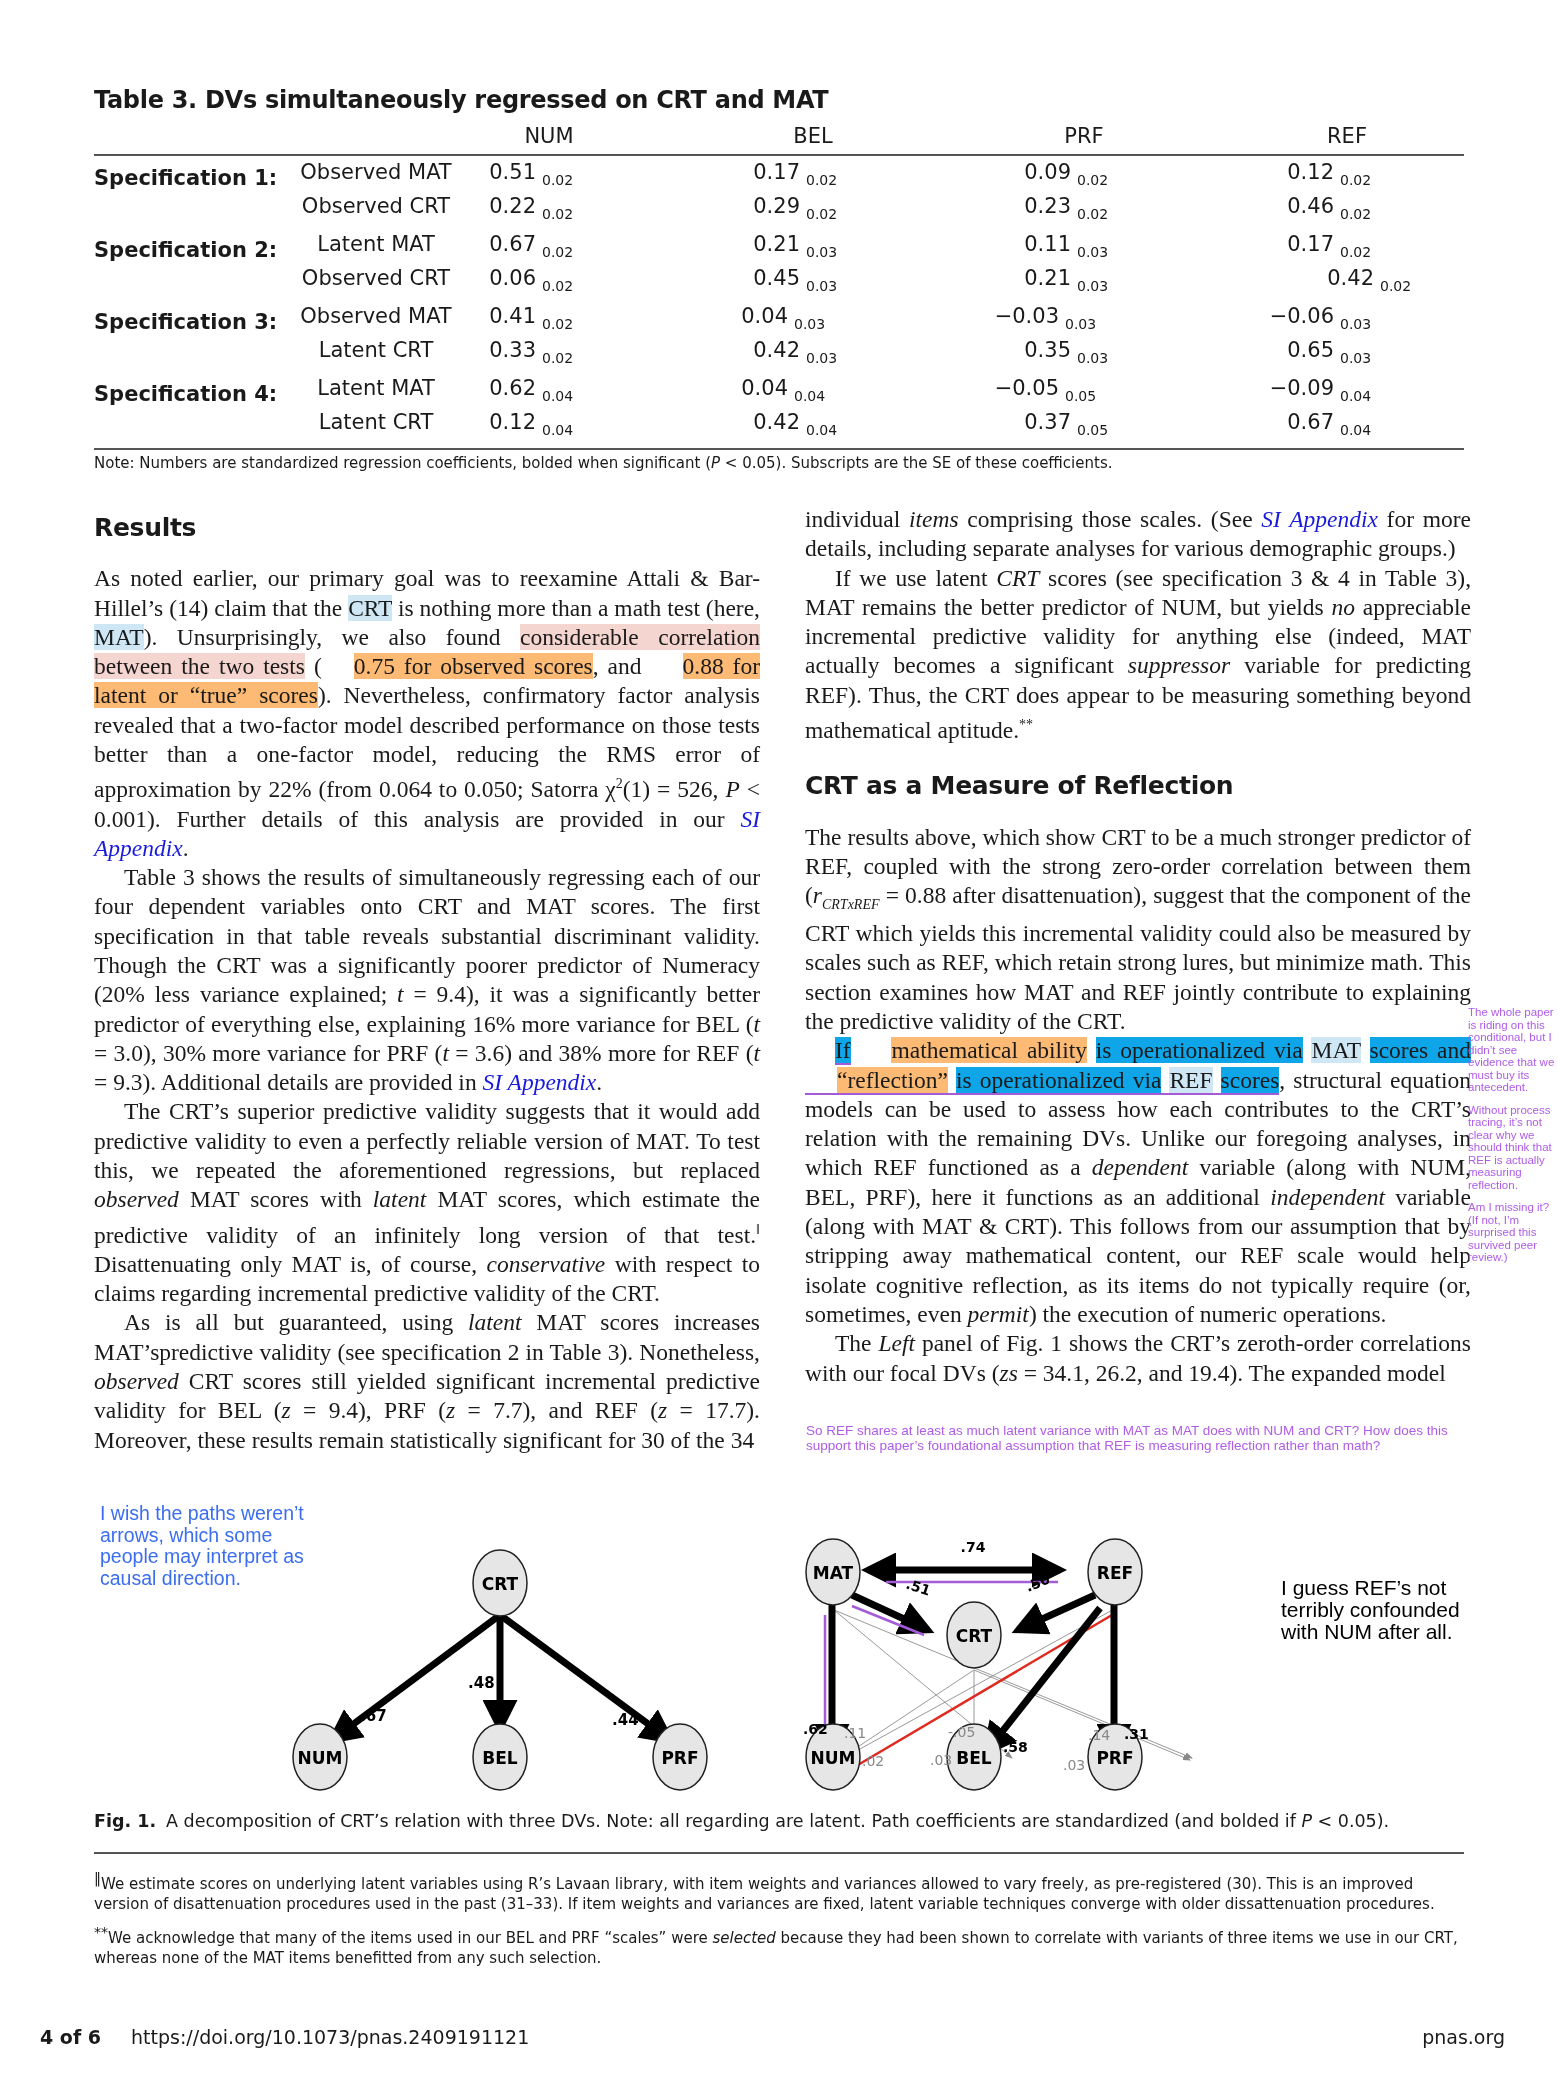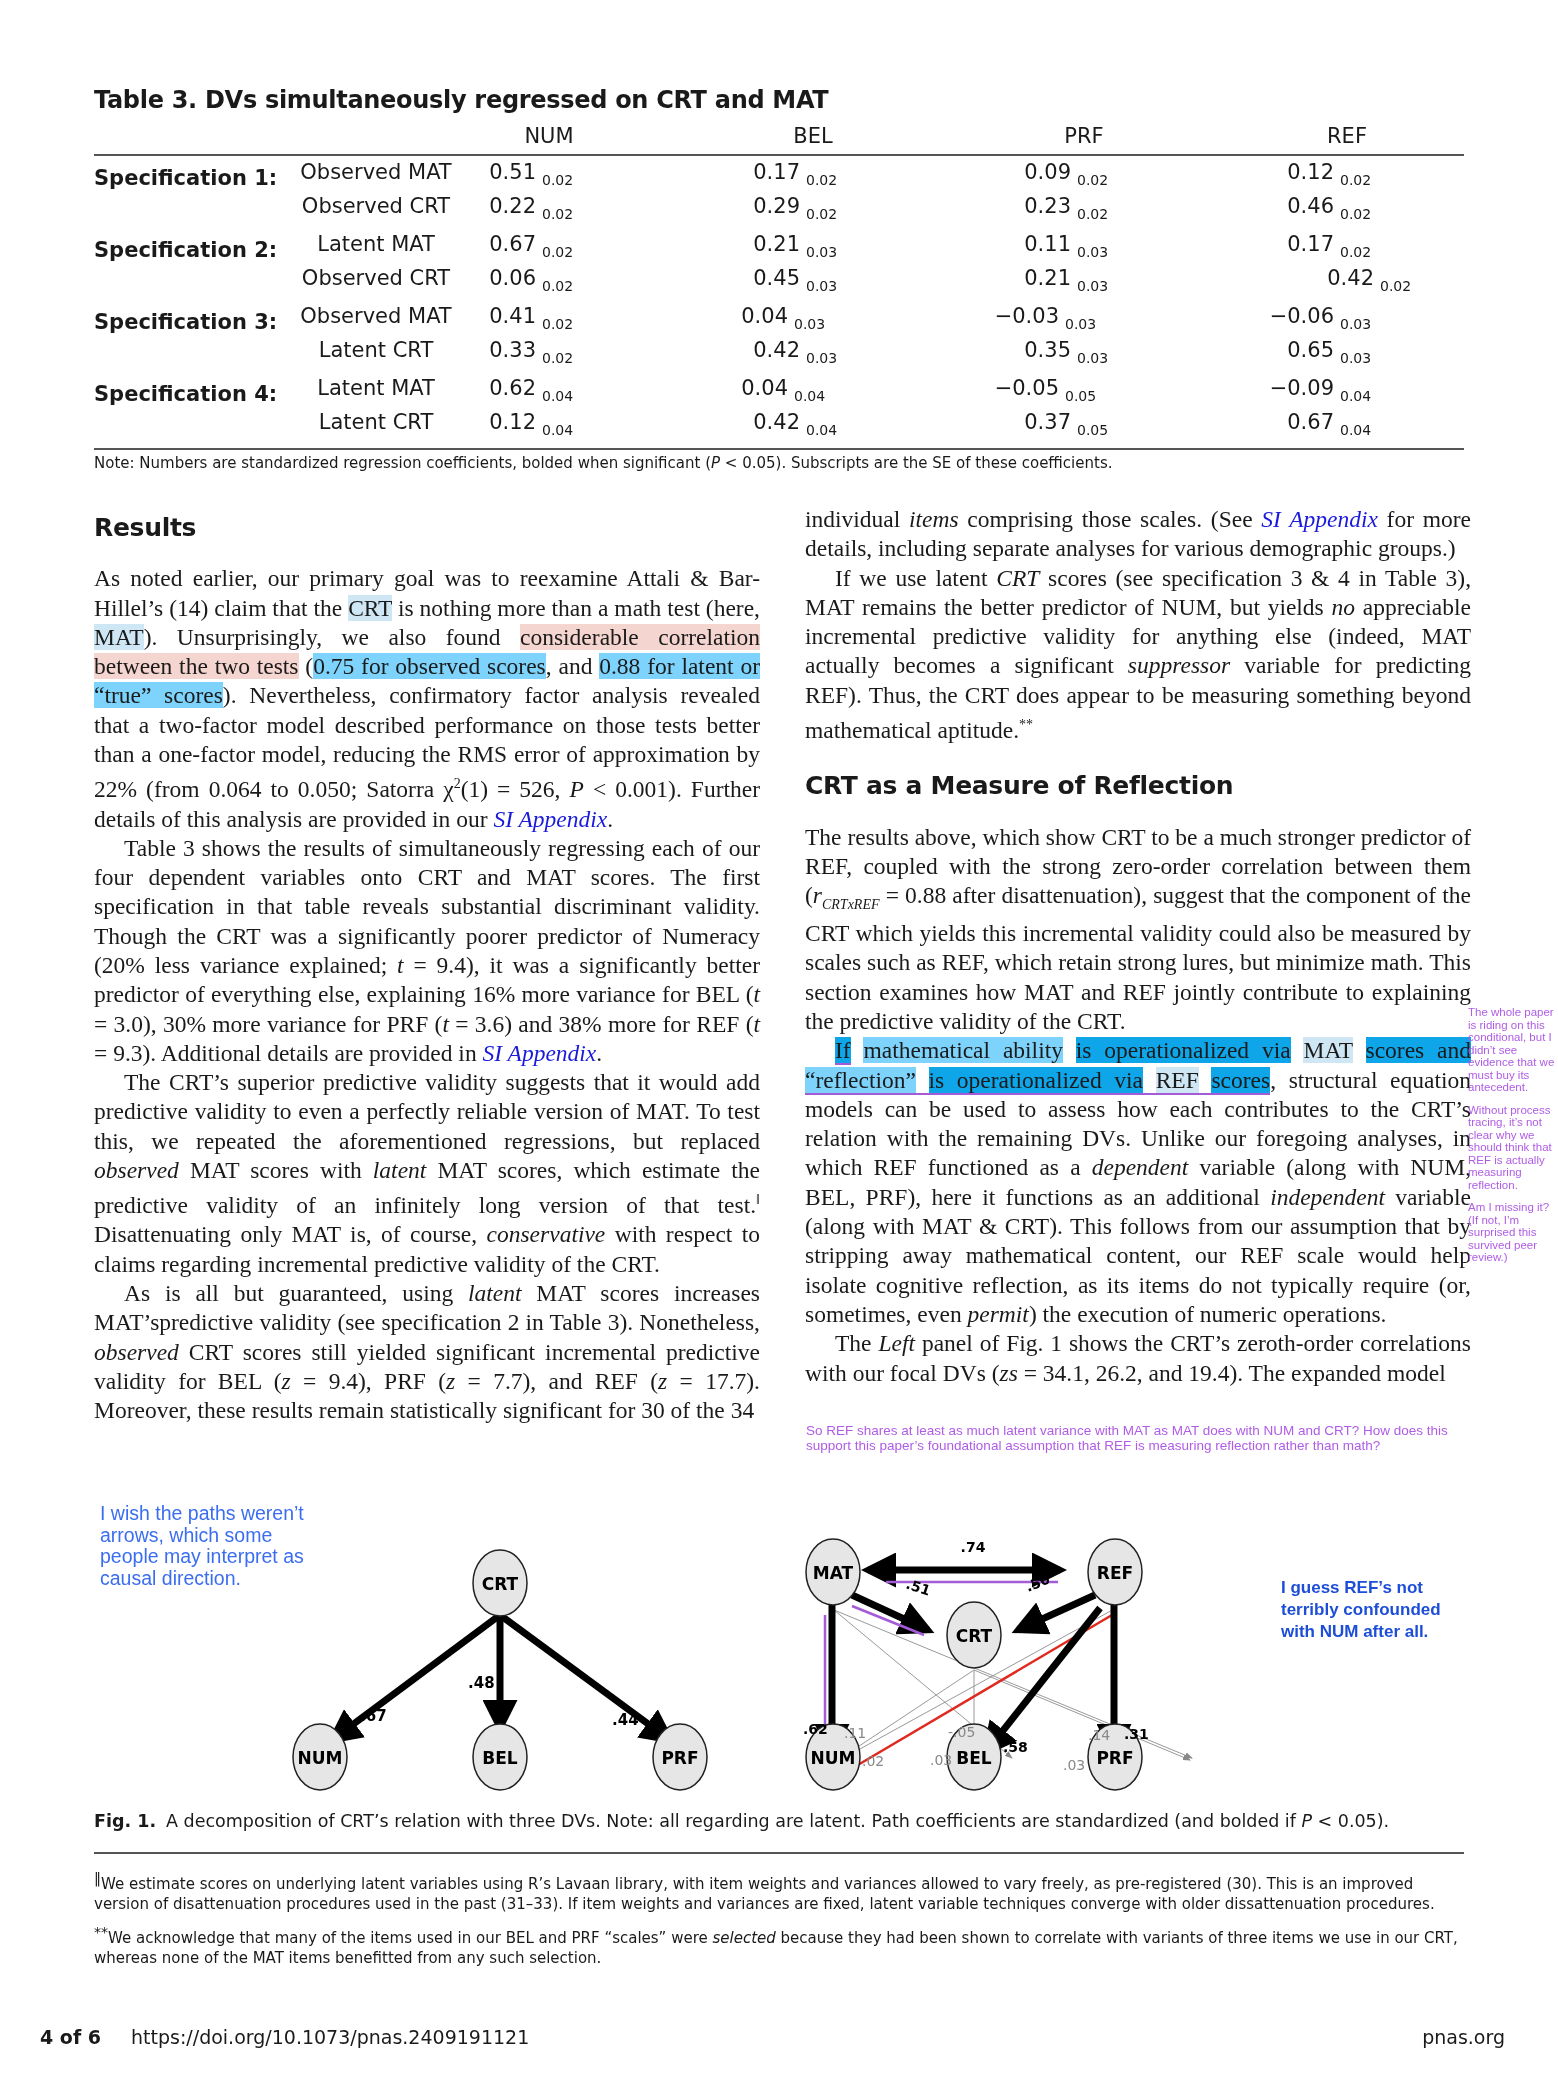--- a/index.html
+++ b/index.html
@@ -25,32 +25,32 @@
   
   .col { position:absolute; width:666px; font-size:23.5px; line-height:29.3px; text-align:justify; }
   #col-left { left:94px; top:505px; }
   #col-right { left:805px; top:505px; }
   .col p { margin:0; text-indent:0; }
   .col p.ind { text-indent:30px; }
   .h2 { font-family:"DejaVu Sans","Liberation Sans",sans-serif; font-weight:bold; font-size:25px; margin:8px 0 22px 0; letter-spacing:-0.3px; }
   .link { color:#1a1adb; font-style:italic; }
   .hl-blue { background:#cfe7f5; }
   .hl-red { background:#f5d5d0; }
-  .hl-green { background:#7dd3fc; }
+  .hl-green { background:#fdba74;margin-left:32px; }
   .hl-yellow { background:#0ea5e9; }
   .ul-purple { border-bottom:2px solid #a45bd8; }
   sub.small, sup.small { font-size:14px; }
 
   
   .comment { position:absolute; font-family:"Liberation Sans",sans-serif; }
   #comment-right { left:1468px; top:1006px; width:92px; font-size:11.5px; line-height:12.5px; color:#b05ce6; }
   #comment-right p { margin:0 0 10px 0; }
   #comment-top { left:806px; top:1423px; width:660px; font-size:13.5px; line-height:15px; color:#b05ce6; }
   #comment-blue { left:100px; top:1503px; width:220px; font-size:19.5px; line-height:21.5px; color:#3a6df0; }
-  #comment-red { left:1281px; top:1577px; width:180px; font-size:17px; line-height:22px; color:#1d4ed8;font-weight:bold; }
+  #comment-red { left:1281px; top:1577px; width:180px; font-size:21px; line-height:22px; color:#000000; }
 
   
   #fig-left { position:absolute; left:280px; top:1530px; }
   #fig-right { position:absolute; left:800px; top:1480px; }
   #fig-caption { position:absolute; left:94px; top:1811px; font-size:17.5px; }
   #fig-caption b { font-weight:bold; margin-right:10px; }
   #foot-rule { position:absolute; left:94px; top:1852px; width:1370px; border-top:2px solid #555; }
   .footnote { position:absolute; left:94px; width:1370px; font-size:15px; line-height:20px; }
   #fn1 { top:1868px; }
   #fn2 { top:1922px; }

